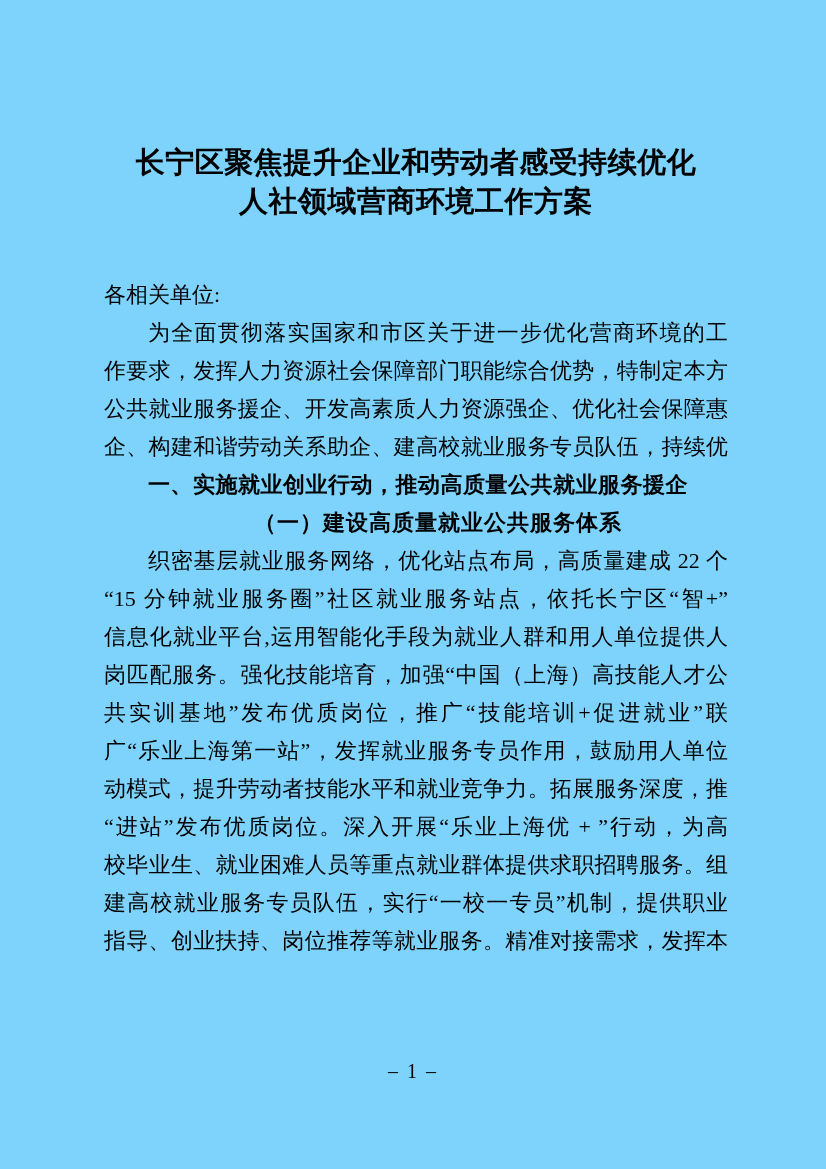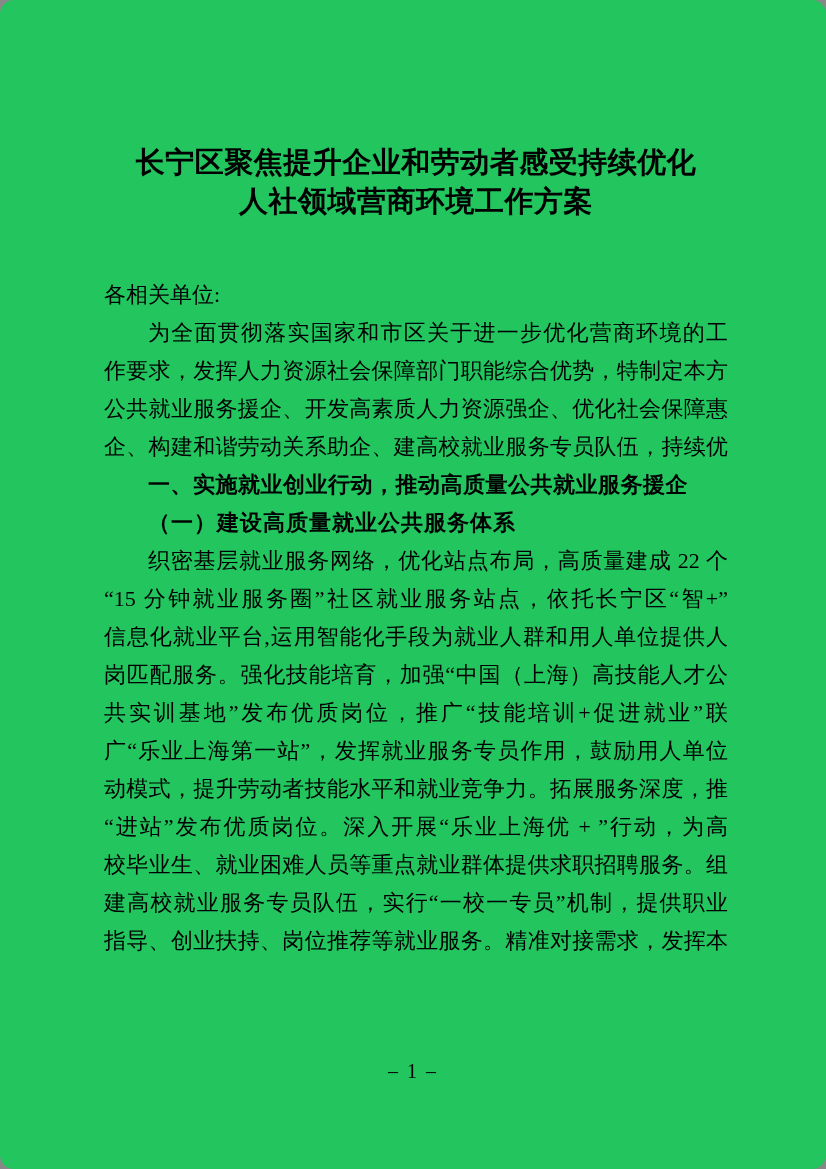--- a/index.html
+++ b/index.html
@@ -2,25 +2,24 @@
 <html><head>
 <meta charset="utf-8">
 <style>
   * { margin: 0; padding: 0; box-sizing: border-box; }
   html, body { background: #888; }
   .page {
     position: relative;
     width: 826px;
     height: 1169px;
     margin: 0 auto;
-    background: #22c55e;
+    background: #7dd3fc;
     color: #000000;
     font-family: "Liberation Serif", "DejaVu Serif", serif;
     overflow: hidden;
-    border-radius: 14px;
   }
   .doc-title {
     position: absolute;
     top: 143px;
     left: 104px;
     width: 624px;
     text-align: center;
     font-size: 29px;
     font-weight: bold;
     line-height: 39px;
@@ -47,20 +46,21 @@
   }
   .line.indent { text-indent: 44px; font-family: Liberation Serif, serif; }
   .line.heading-1 {
     font-family: "Liberation Sans", "DejaVu Sans", sans-serif;
     font-weight: bold;
     letter-spacing: 0.5px;
   }
   .line.heading-2 {
     font-weight: bold;
     letter-spacing: 1px;
+    text-align: center;
   }
   .page-footer {
     position: absolute;
     top: 1056px;
     left: 0;
     width: 826px;
     height: 30px;
     line-height: 30px;
     text-align: center;
     font-size: 20px;

